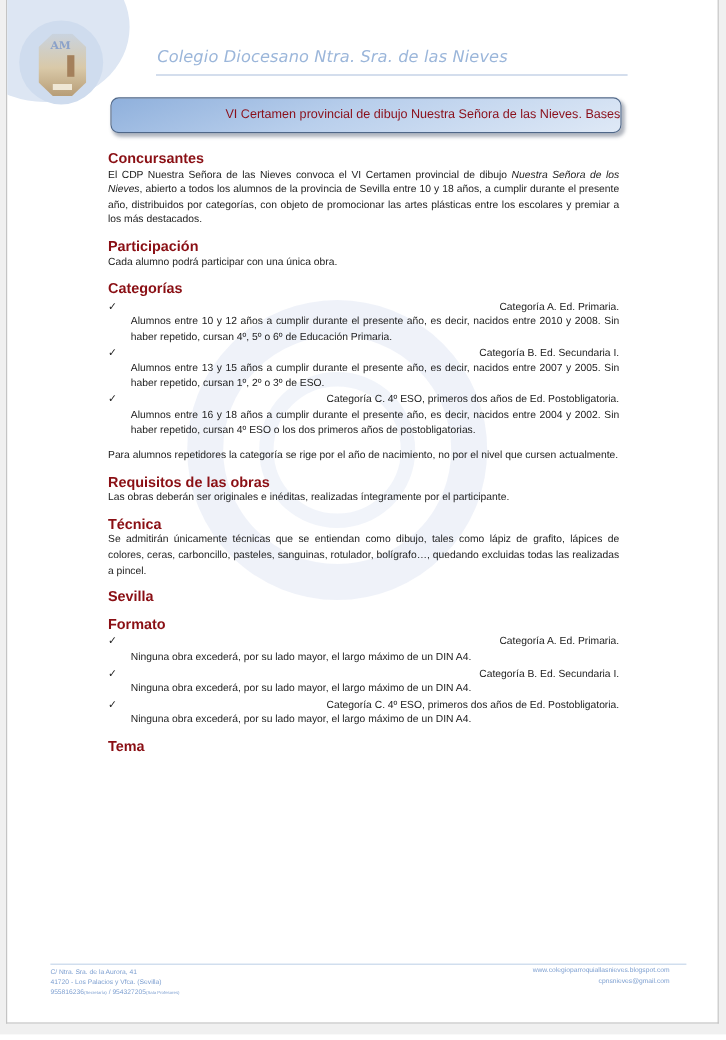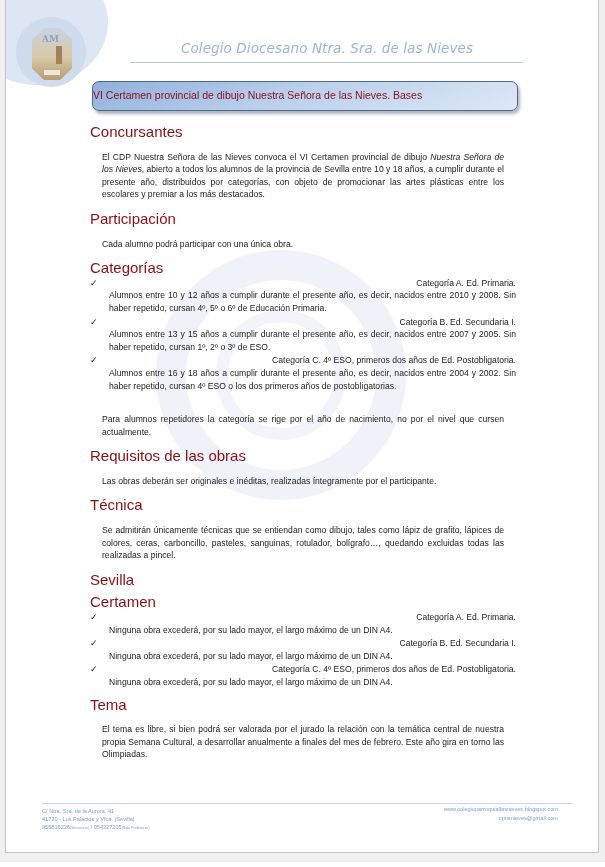--- a/index.html
+++ b/index.html
@@ -48,48 +48,48 @@
   .watermark {
     position: absolute; left: 150px; top: 250px; width: 250px; height: 250px; border-radius: 50%;
     border: 30px solid rgba(225, 231, 244, 0.55); box-sizing: border-box;
   }
   .watermark-inner {
     position: absolute; left: 210px; top: 310px; width: 130px; height: 130px; border-radius: 50%;
     border: 12px solid rgba(225, 231, 244, 0.45); box-sizing: border-box;
   }
 
   .school-name {
-    position: absolute; left: 125px; top: 40px; width: 392px; text-align: center;
+    position: absolute; left: 125px; top: 40px; width: 392px; text-align: left;
     font-family: "DejaVu Sans", sans-serif; font-style: italic; font-size: 13.5px; color: #9bb6da;
     letter-spacing: 0.1px;
   }
   .header-rule {
     position: absolute; left: 124px; top: 62px; width: 393px; height: 1px; background: #b8c9e2;
   }
   .title-box {
     position: absolute; left: 86px; top: 81px; width: 426px; height: 30px; border-radius: 7px;
     border: 1px solid #4f6788;
     background: linear-gradient(160deg, #8fb0dc 0%, #b9cfec 45%, #dfe9f6 100%);
     box-shadow: 2px 3px 3px rgba(80, 90, 110, 0.45);
     box-sizing: border-box;
   }
   .title-text {
-    position: absolute; left: 0; right: 16px; top: 7px; text-align: left;
+    position: absolute; left: 0; right: 0; top: 7px; text-align: right;
     font-size: 10.5px; color: #8a0f1a; font-family: "Liberation Sans", sans-serif;
   }
 
   .content {
     position: absolute; left: 84px; top: 126px; width: 426px;
     font-size: 8.6px; line-height: 12.6px; color: #222222;
   }
   .h {
-    color: #8a0f14; font-weight: normal; font-size: 15px; margin-top: 10px; line-height: 12.6px;
+    color: #8a0f14; font-weight: bold; font-size: 12px; margin-top: 10px; line-height: 12.6px;
   }
   .h.first { margin-top: 0; }
-  .p { text-align: justify; margin: 12px; }
+  .p { text-align: justify; margin: 0; }
   .p em { font-style: italic; }
   ul.checks { list-style: none; margin: 2px 0 0 0; padding: 0; }
   ul.checks li { position: relative; padding-left: 19px; margin-bottom: 1px; }
   ul.checks li .check {
     position: absolute; left: 0; top: 0; font-size: 9px; color: #222;
   }
   ul.checks li .cat { display: block; text-align: right; }
   ul.checks li .desc { display: block; text-align: justify; margin-top: 0; }
   .spacer { height: 8px; }
 
@@ -158,41 +158,40 @@
     <p class="p">Para alumnos repetidores la categoría se rige por el año de nacimiento, no por el nivel que cursen actualmente.</p>
 
     <div class="h">Requisitos de las obras</div>
     <p class="p">Las obras deberán ser originales e inéditas, realizadas íntegramente por el participante.</p>
 
     <div class="h">Técnica</div>
     <p class="p">Se admitirán únicamente técnicas que se entiendan como dibujo, tales como lápiz de grafito, lápices de colores, ceras, carboncillo, pasteles, sanguinas, rotulador, bolígrafo…, quedando excluidas todas las realizadas a pincel.</p>
 
     <div class="h">Sevilla</div>
 
-    <div class="h">Certamen</div>
+    <div class="h">Formato</div>
     <ul class="checks">
       <li>
         <span class="check">✓</span>
         <span class="cat">Categoría A. Ed. Primaria.</span>
         <span class="desc">Ninguna obra excederá, por su lado mayor, el largo máximo de un DIN A4.</span>
       </li>
       <li>
         <span class="check">✓</span>
         <span class="cat">Categoría B. Ed. Secundaria I.</span>
         <span class="desc">Ninguna obra excederá, por su lado mayor, el largo máximo de un DIN A4.</span>
       </li>
       <li>
         <span class="check">✓</span>
         <span class="cat">Categoría C. 4º ESO, primeros dos años de Ed. Postobligatoria.</span>
         <span class="desc">Ninguna obra excederá, por su lado mayor, el largo máximo de un DIN A4.</span>
       </li>
     </ul>
 
     <div class="h">Tema</div>
-    <p class="p">El tema es libre, si bien podrá ser valorada por el jurado la relación con la temática central de nuestra propia Semana Cultural, a desarrollar anualmente a finales del mes de febrero. Este año gira en torno las Olimpiadas.</p>
   </div>
 
   <div class="footer-rule"></div>
   <div class="footer-left">
     <div>C/ Ntra. Sra. de la Aurora, 41</div>
     <div>41720 - Los Palacios y Vfca. (Sevilla)</div>
     <div><span>955816236</span><span class="small">(Secretaría)</span><span> / </span><span>954327205</span><span class="small">(Sala Profesores)</span></div>
   </div>
   <div class="footer-right">
     <div>www.colegioparroquiallasnieves.blogspot.com</div>

